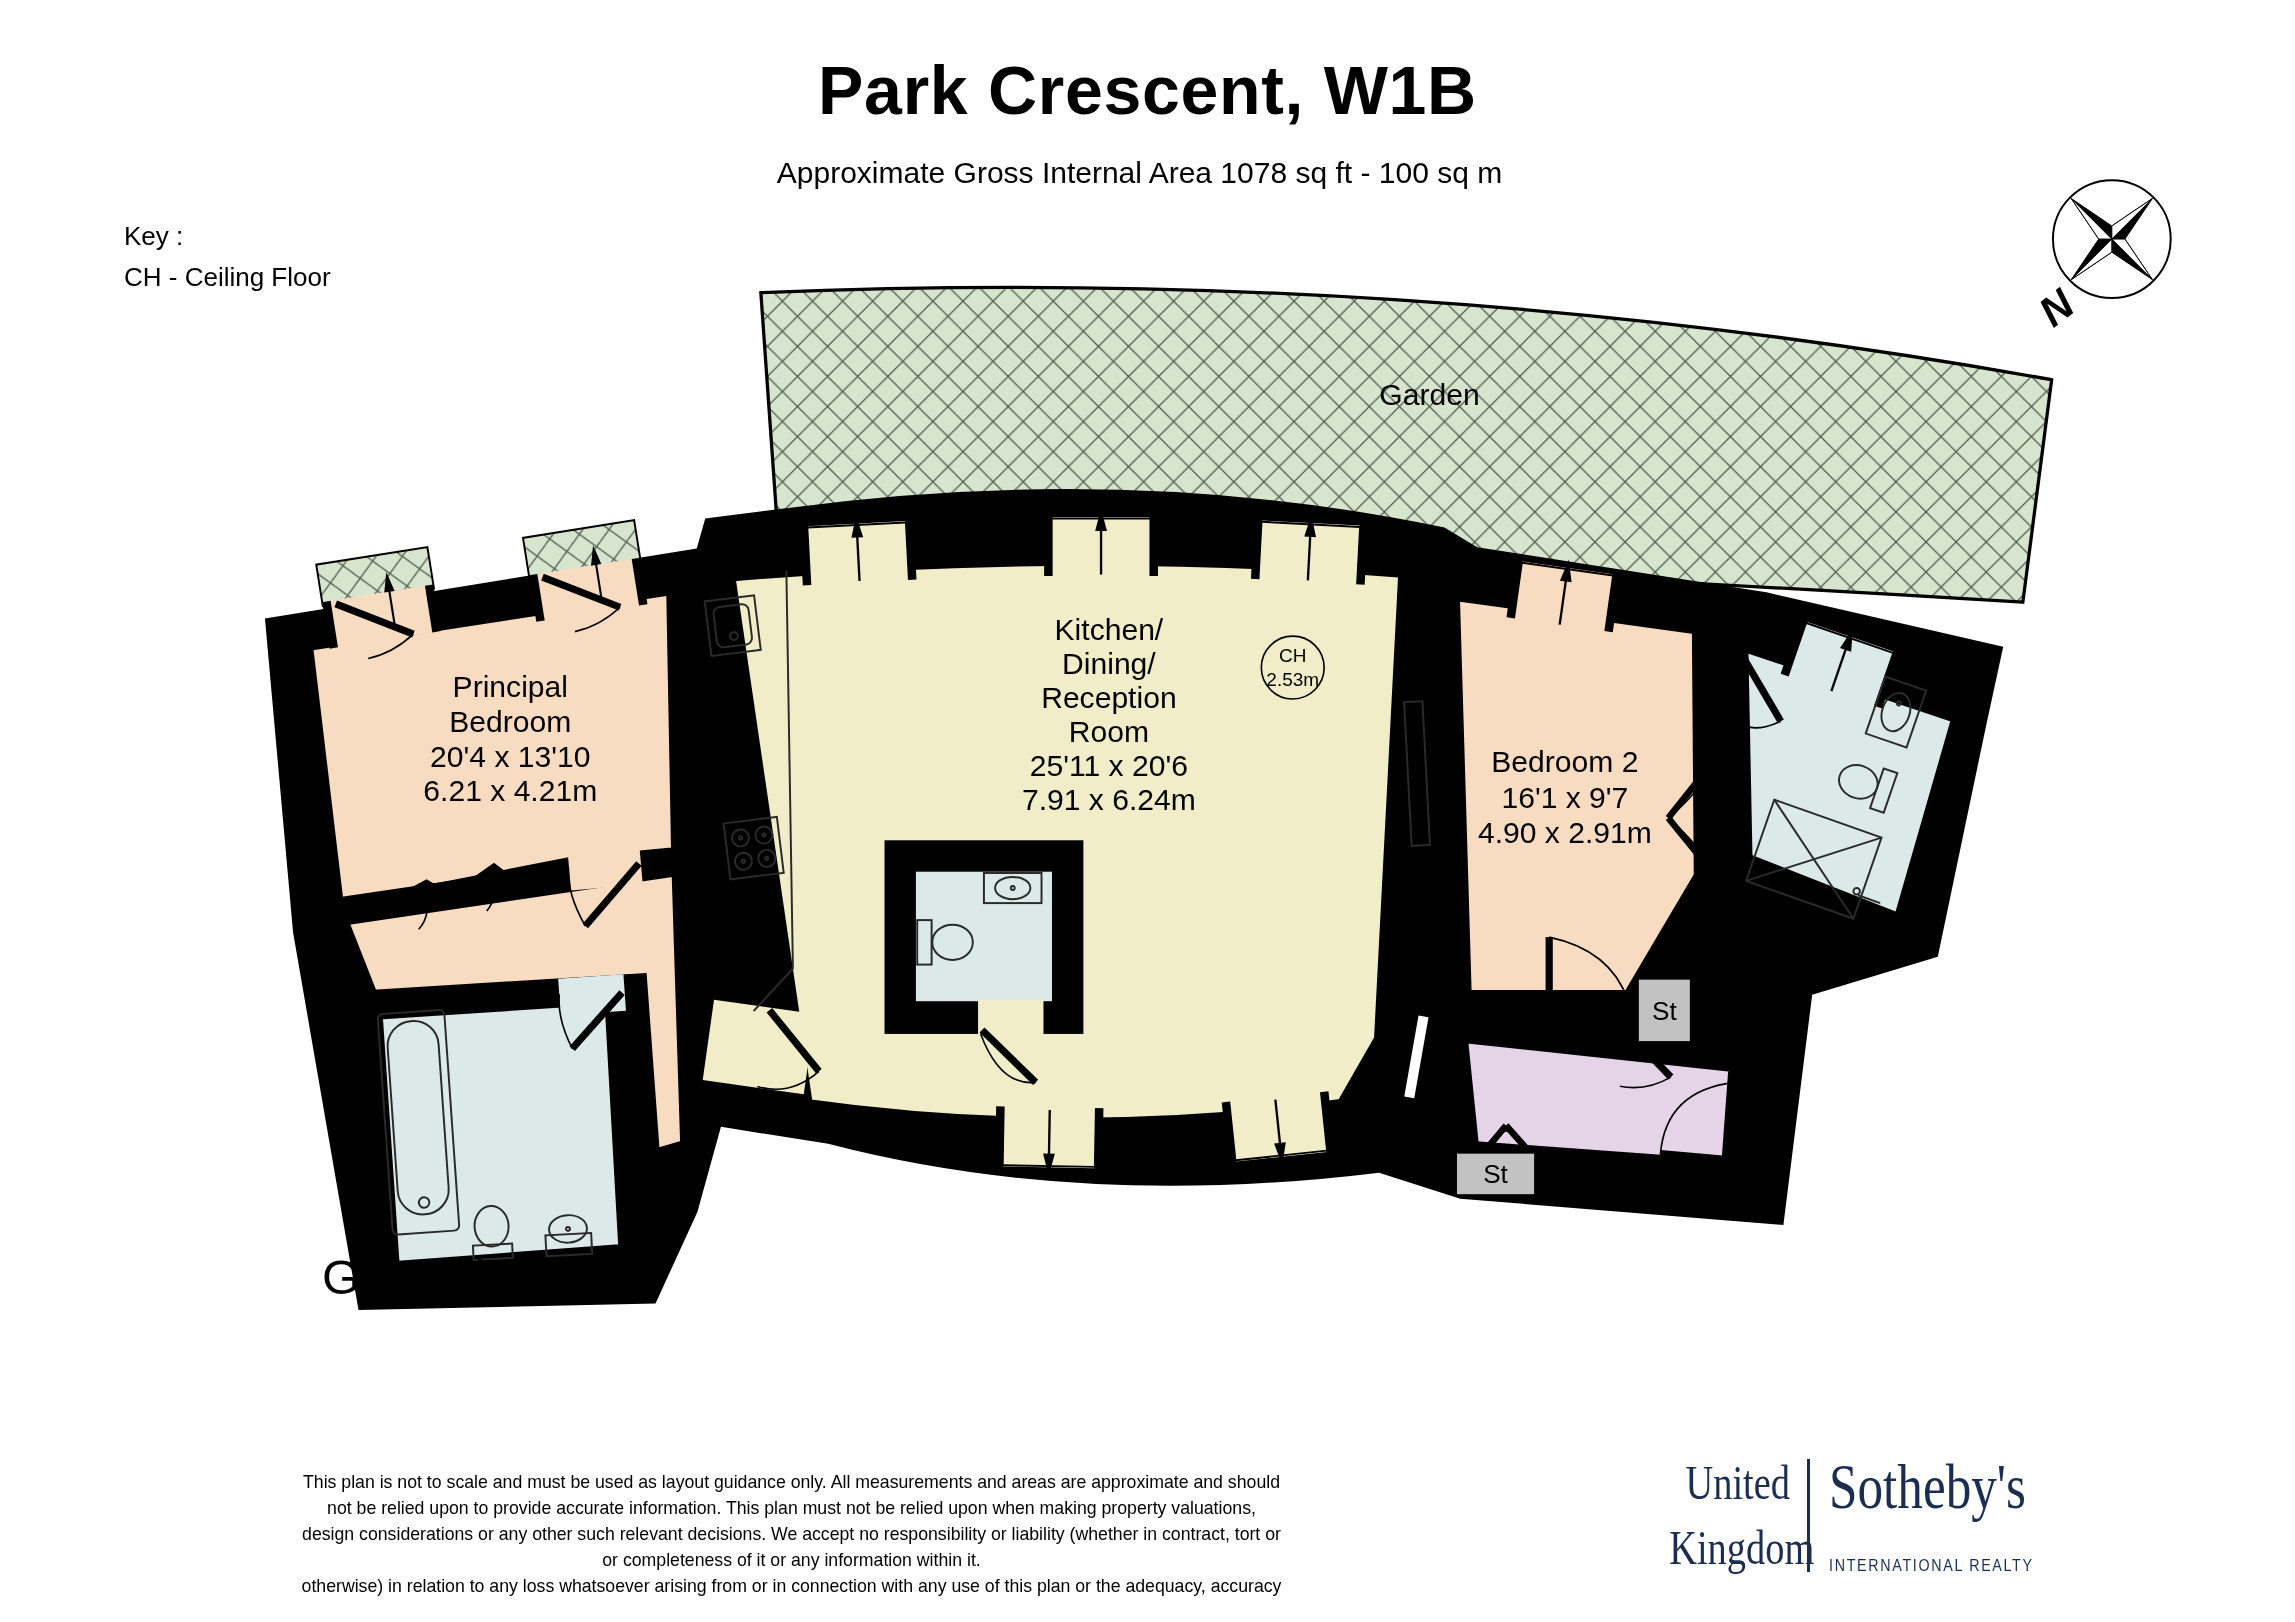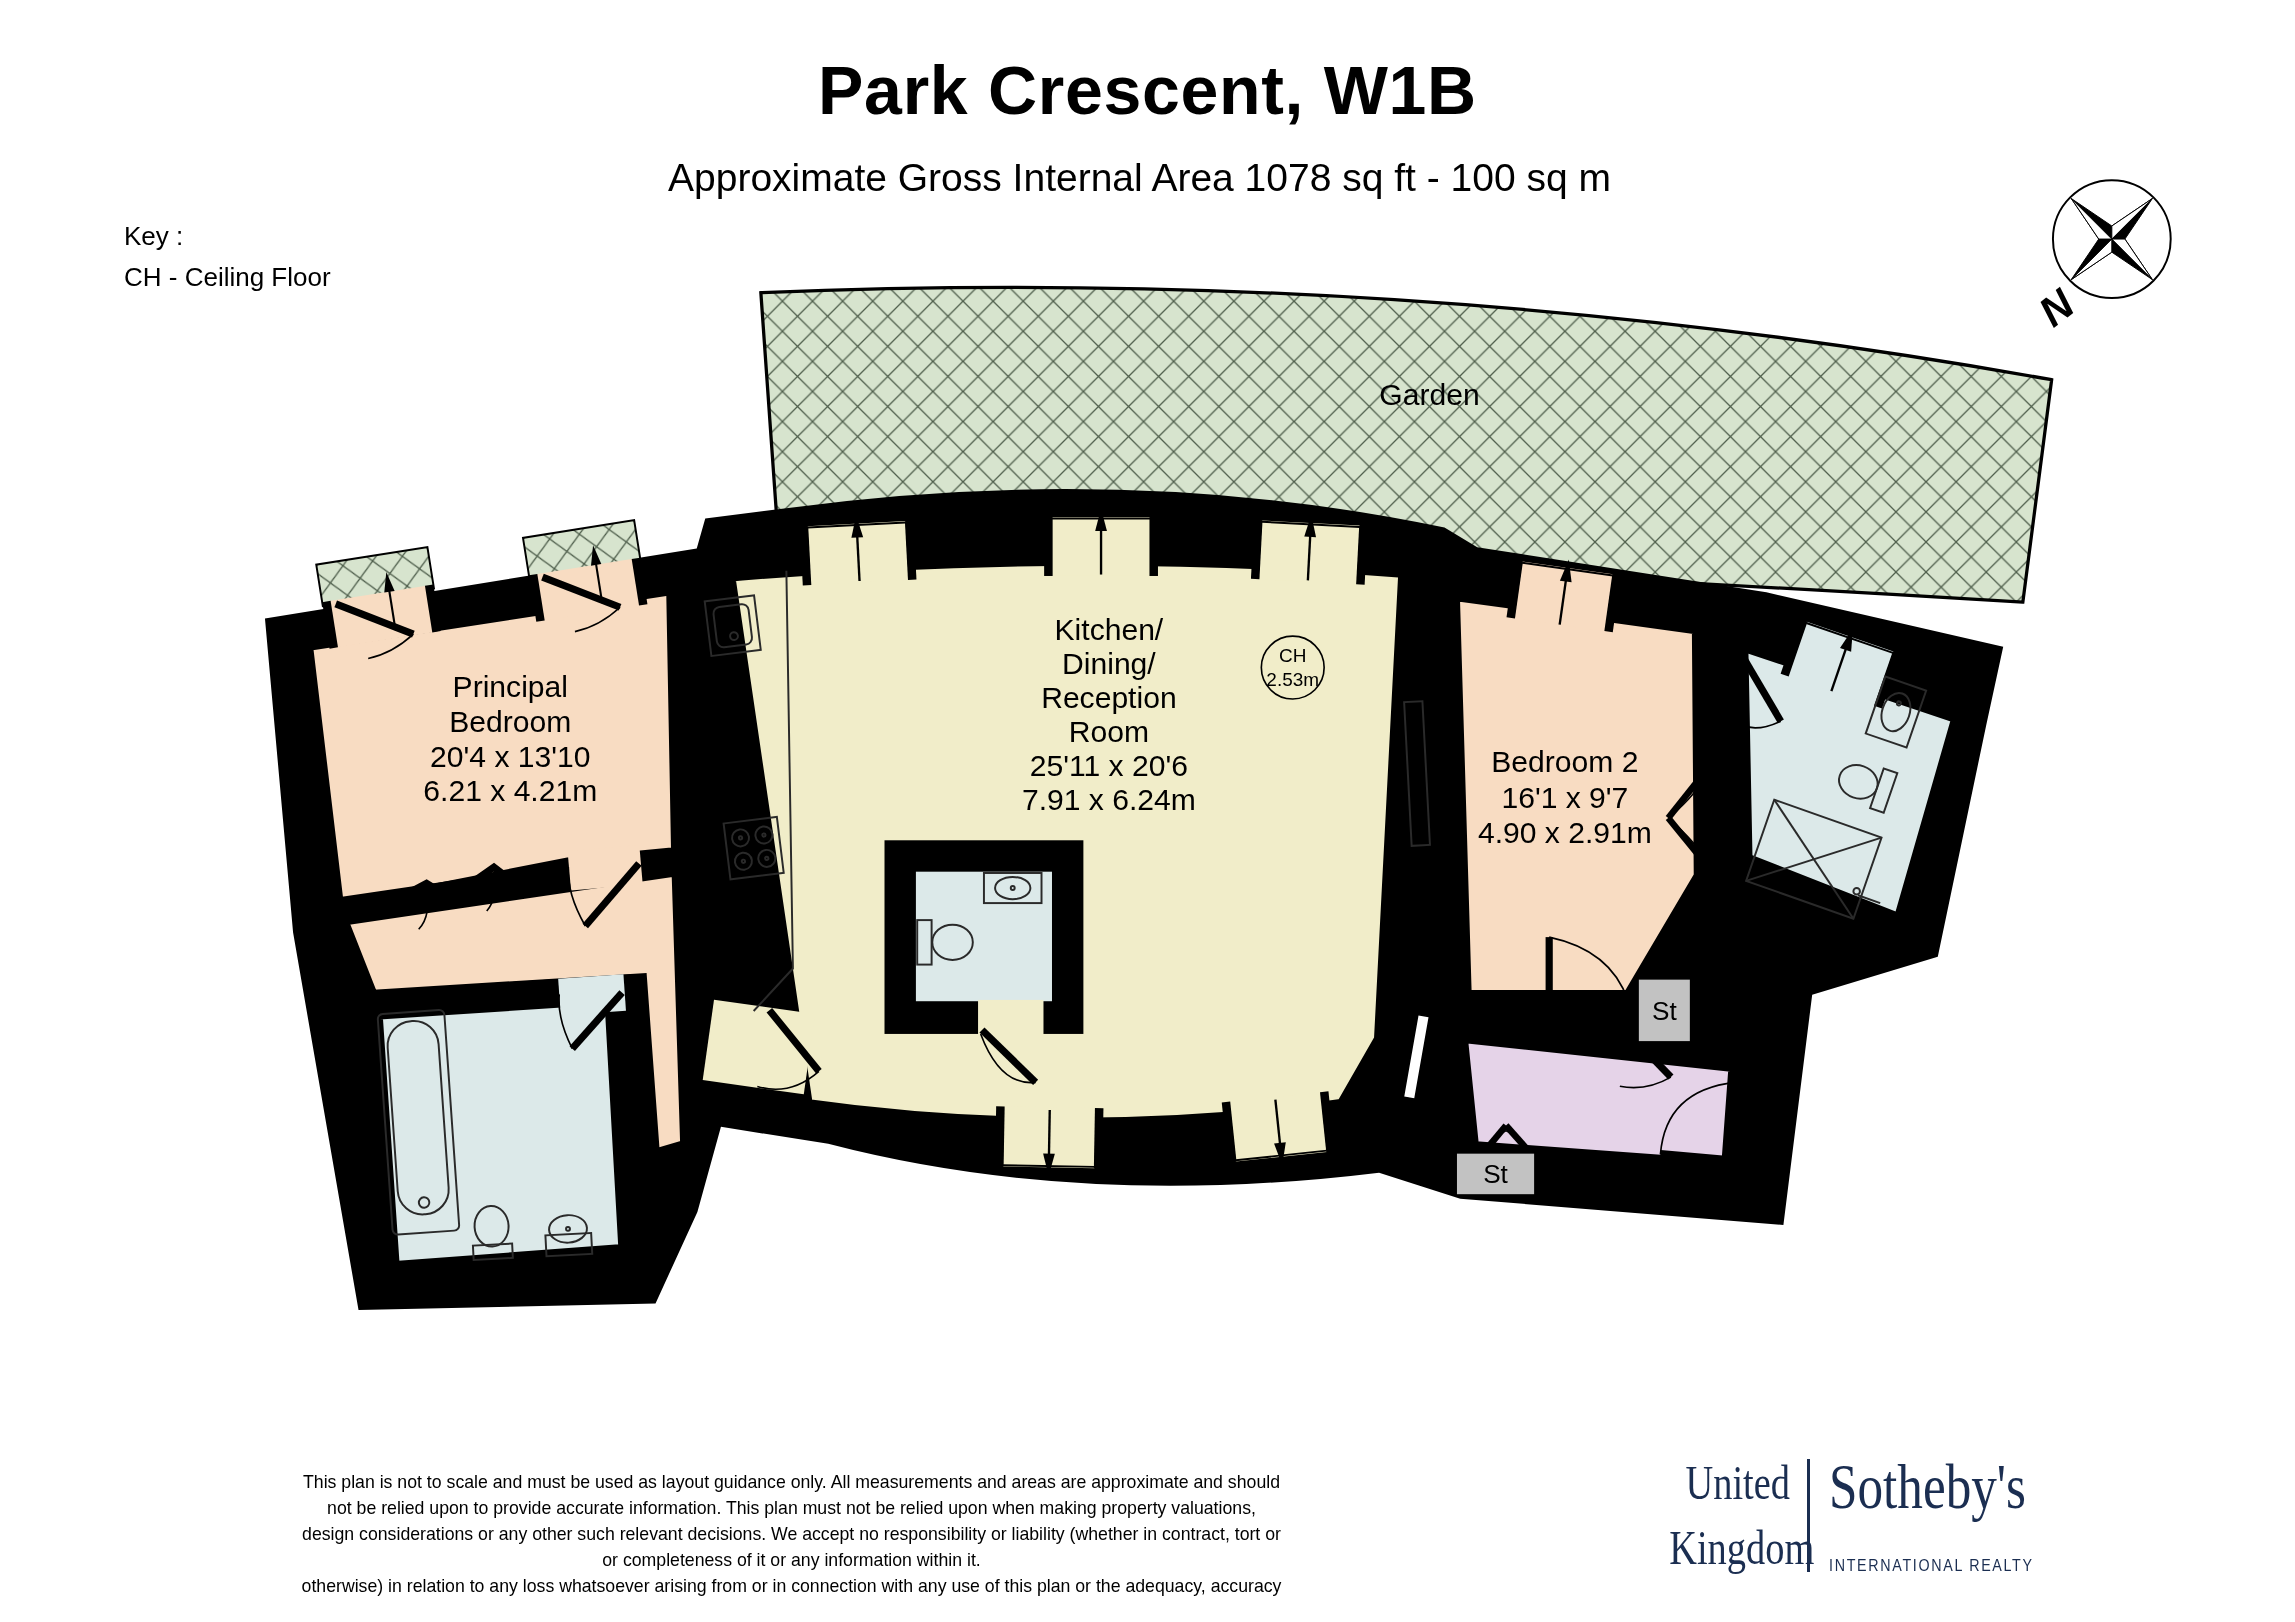--- a/index.html
+++ b/index.html
@@ -1,20 +1,20 @@
 <!DOCTYPE html>
 <html style="font-size:10.5px"><head>
 <meta charset="utf-8">
 <style>
   html,body{margin:0;padding:0;background:#ffffff;}
   .page{position:relative;width:2295px;height:1604px;background:#ffffff;
         font-family:"Liberation Sans",sans-serif;color:#000;overflow:hidden;}
   .title{position:absolute;left:0;right:0;top:51px;text-align:center;
          font-size:68px;font-weight:bold;letter-spacing:0.7px;}
-  .subtitle{position:absolute;left:0;right:16px;top:156px;text-align:center;font-size:39px;}
+  .subtitle{position:absolute;left:0;right:16px;top:156px;text-align:center;font-size:30px;}
   .keyblock{position:absolute;left:124px;top:216px;font-size:26px;line-height:41px;}
   .groundfloor{position:absolute;left:322px;top:1249px;font-size:49px;}
   .disclaimer{position:absolute;left:134px;top:1469px;width:1315px;text-align:center;
               font-size:17.7px;line-height:26px;}
   .brand{position:absolute;left:1639px;top:1419px;display:flex;align-items:center;color:#1b2e51;margin-top:31px;}
   .brand .region{font-family:"Liberation Serif",serif;font-size:48px;line-height:65px;
                  text-align:right;width:151px;transform:scaleX(.80);transform-origin:right center;}
   .brand .divider{width:2.6px;height:113px;background:#1b2e51;margin:0 19.6px 0 17px;}
   .brand .nameblock{display:flex;flex-direction:column;gap:27px;}
   .brand .sname{font-family:"Liberation Serif",serif;font-size:64px;line-height:65px;
@@ -323,20 +323,21 @@
       <circle cx="3228" cy="365" r="90" fill="none" stroke="#000" stroke-width="3"></circle>
       <polygon points="3228,345 3290,303 3248,365 3290,427 3228,385 3166,427 3208,365 3166,303" fill="#000" stroke="#000" stroke-width="1.5"></polygon>
       <polygon points="3290,303 3228,365 3228,345" fill="#fff" stroke="#000" stroke-width="1.5"></polygon>
       <polygon points="3290,427 3228,365 3248,365" fill="#fff" stroke="#000" stroke-width="1.5"></polygon>
       <polygon points="3166,427 3228,365 3228,385" fill="#fff" stroke="#000" stroke-width="1.5"></polygon>
       <polygon points="3166,303 3228,365 3208,365" fill="#fff" stroke="#000" stroke-width="1.5"></polygon>
       <text x="3143" y="492" transform="rotate(-38 3143 470)" style="font-size:64px;font-weight:bold;font-style:italic;text-anchor:middle;">N</text>
     </g>
   </svg>
 
+  <div class="groundfloor">Ground Floor</div>
 
   <div class="disclaimer">
     <div>This plan is not to scale and must be used as layout guidance only. All measurements and areas are approximate and should</div>
     <div>not be relied upon to provide accurate information. This plan must not be relied upon when making property valuations,</div>
     <div>design considerations or any other such relevant decisions. We accept no responsibility or liability (whether in contract, tort or</div>
     <div>or completeness of it or any information within it.</div>
     <div>otherwise) in relation to any loss whatsoever arising from or in connection with any use of this plan or the adequacy, accuracy</div>
   </div>
 
   <div class="brand">

